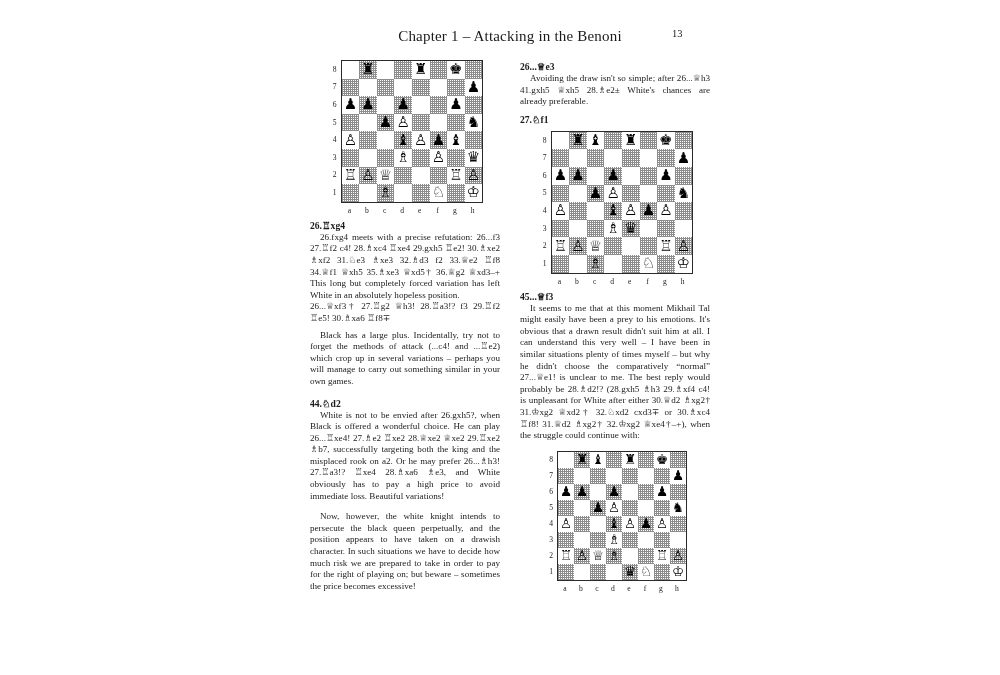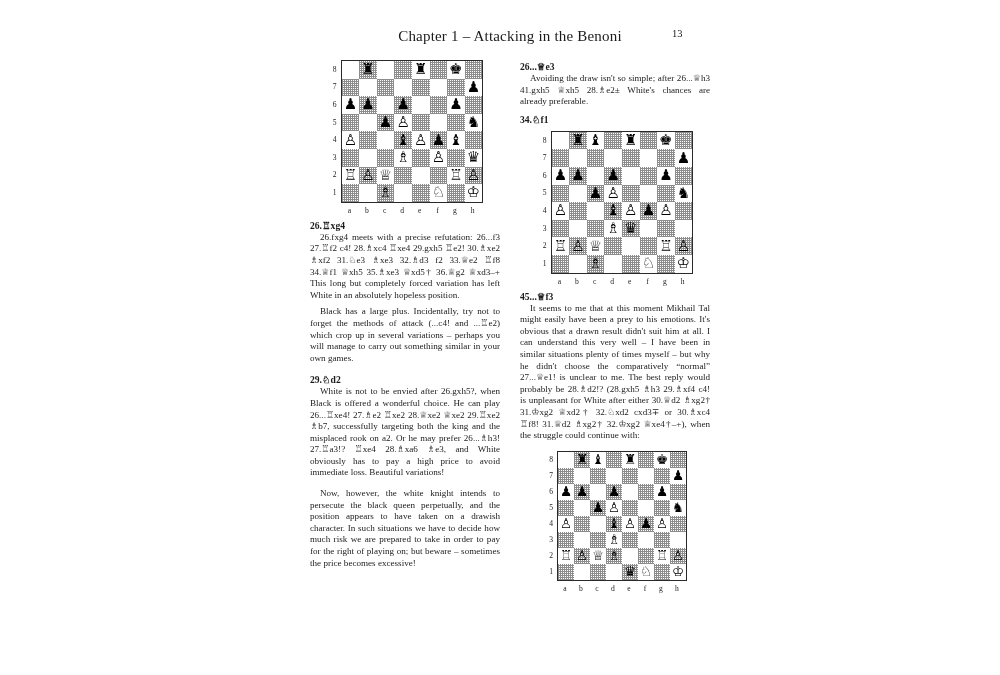--- a/index.html
+++ b/index.html
@@ -260,34 +260,35 @@
           <div class="file-lab" style="left: 87.2px; top: 144.8px;">e</div>
           <div class="file-lab" style="left: 104.8px; top: 144.8px;">f</div>
           <div class="file-lab" style="left: 122.4px; top: 144.8px;">g</div>
           <div class="file-lab" style="left: 140px; top: 144.8px;">h</div>
         </div>
       </div>
 
     <div class="gap-sm"></div>
     <p class="movehead">26.♖xg4</p>
     <p class="para">26.fxg4 meets with a precise refutation: 26...f3 27.♖f2 c4! 28.♗xc4 ♖xe4 29.gxh5 ♖e2! 30.♗xe2 ♗xf2 31.♘e3 ♗xe3 32.♗d3 f2 33.♕e2 ♖f8 34.♕f1 ♕xh5 35.♗xe3 ♕xd5† 36.♕g2 ♕xd3–+ This long but completely forced variation has left White in an absolutely hopeless position.</p>
+    <p class="para flush">26...♕xf3† 27.♖g2 ♕h3! 28.♖a3!? f3 29.♖f2 ♖e5! 30.♗xa6 ♖f8∓</p>
     <div class="gap-sm"></div>
     <p class="para">Black has a large plus. Incidentally, try not to forget the methods of attack (...c4! and ...♖e2) which crop up in several variations – perhaps you will manage to carry out something similar in your own games.</p>
     <div class="gap"></div>
-    <p class="movehead">29.♘d2</p>
+    <p class="movehead">44.♘d2</p>
     <p class="para">White is not to be envied after 26.gxh5?, when Black is offered a wonderful choice. He can play 26...♖xe4! 27.♗e2 ♖xe2 28.♕xe2 ♕xe2 29.♖xe2 ♗b7, successfully targeting both the king and the misplaced rook on a2. Or he may prefer 26...♗h3! 27.♖a3!? ♖xe4 28.♗xa6 ♗e3, and White obviously has to pay a high price to avoid immediate loss. Beautiful variations!</p>
     <div class="gap"></div>
     <p class="para">Now, however, the white knight intends to persecute the black queen perpetually, and the position appears to have taken on a drawish character. In such situations we have to decide how much risk we are prepared to take in order to pay for the right of playing on; but beware – sometimes the price becomes excessive!</p>
   </div>
 
   <div class="col col-right">
     <p class="movehead">26...♕e3</p>
     <p class="para">Avoiding the draw isn't so simple; after 26...♕h3 41.gxh5 ♕xh5 28.♗e2± White's chances are already preferable.</p>
     <div class="gap-sm"></div>
-    <p class="movehead">34.♘f1</p>
+    <p class="movehead">27.♘f1</p>
 
     <div class="gap-sm"></div>
     <div id="board-slot-1">
         <div class="board-wrap" style="width: 156.8px; height: 153.8px;">
           <div class="board" style="width: 140.8px; height: 140.8px; position: absolute; left: 14px; top: 0px;">
             <div class="grid">
               <div class="sq"></div>
               <div class="sq dark">
                 <span class="pc" style="font-size: 15px;">♜</span>
               </div>

